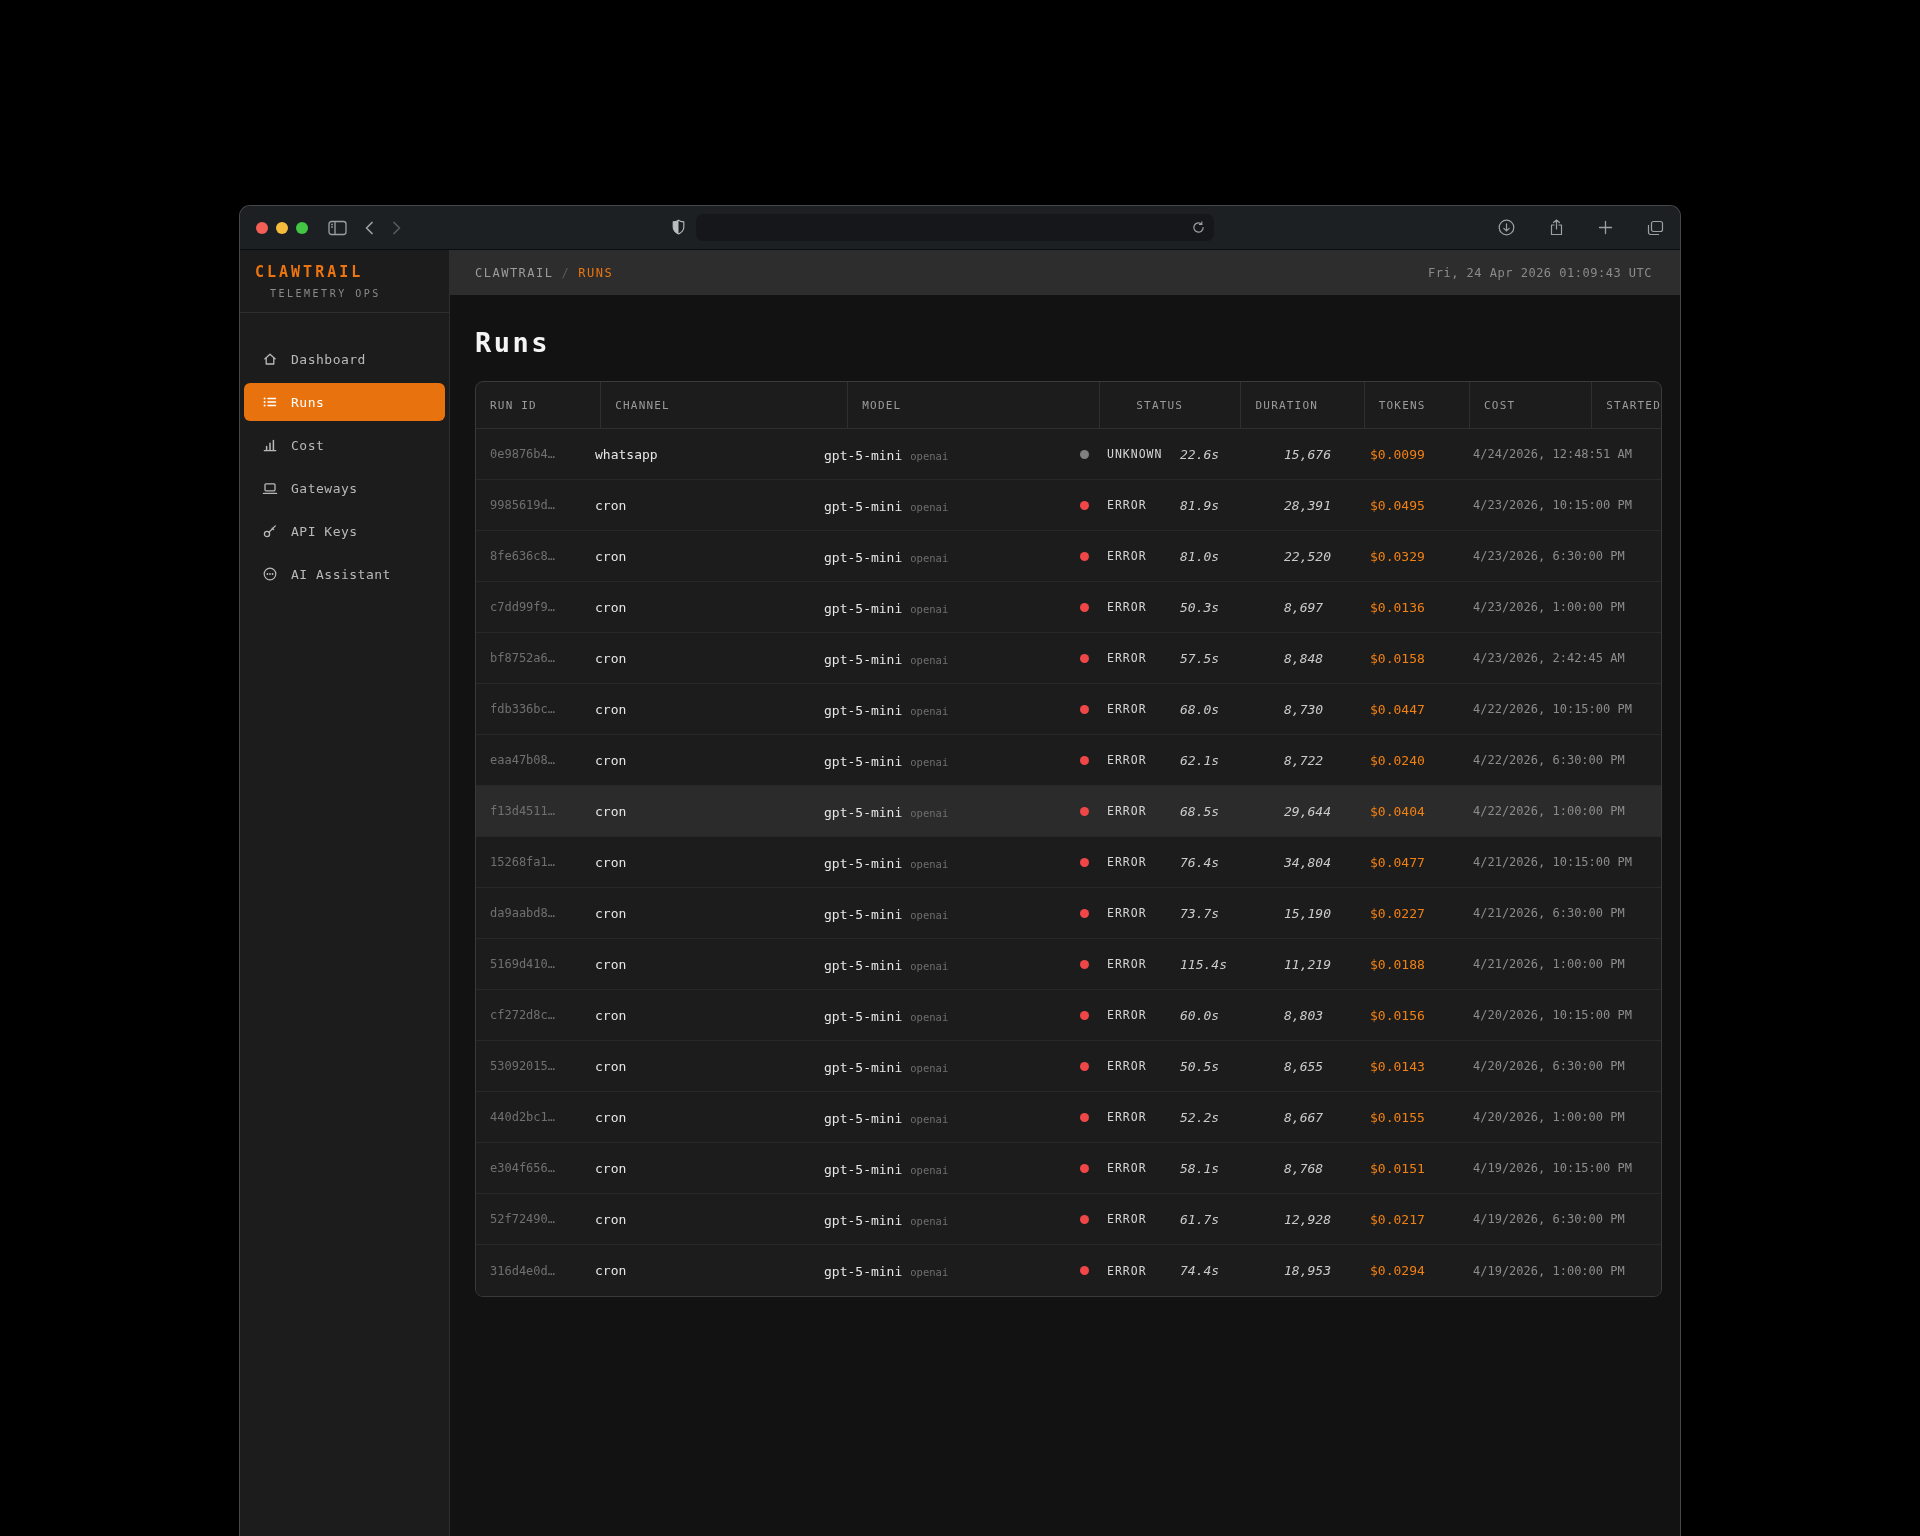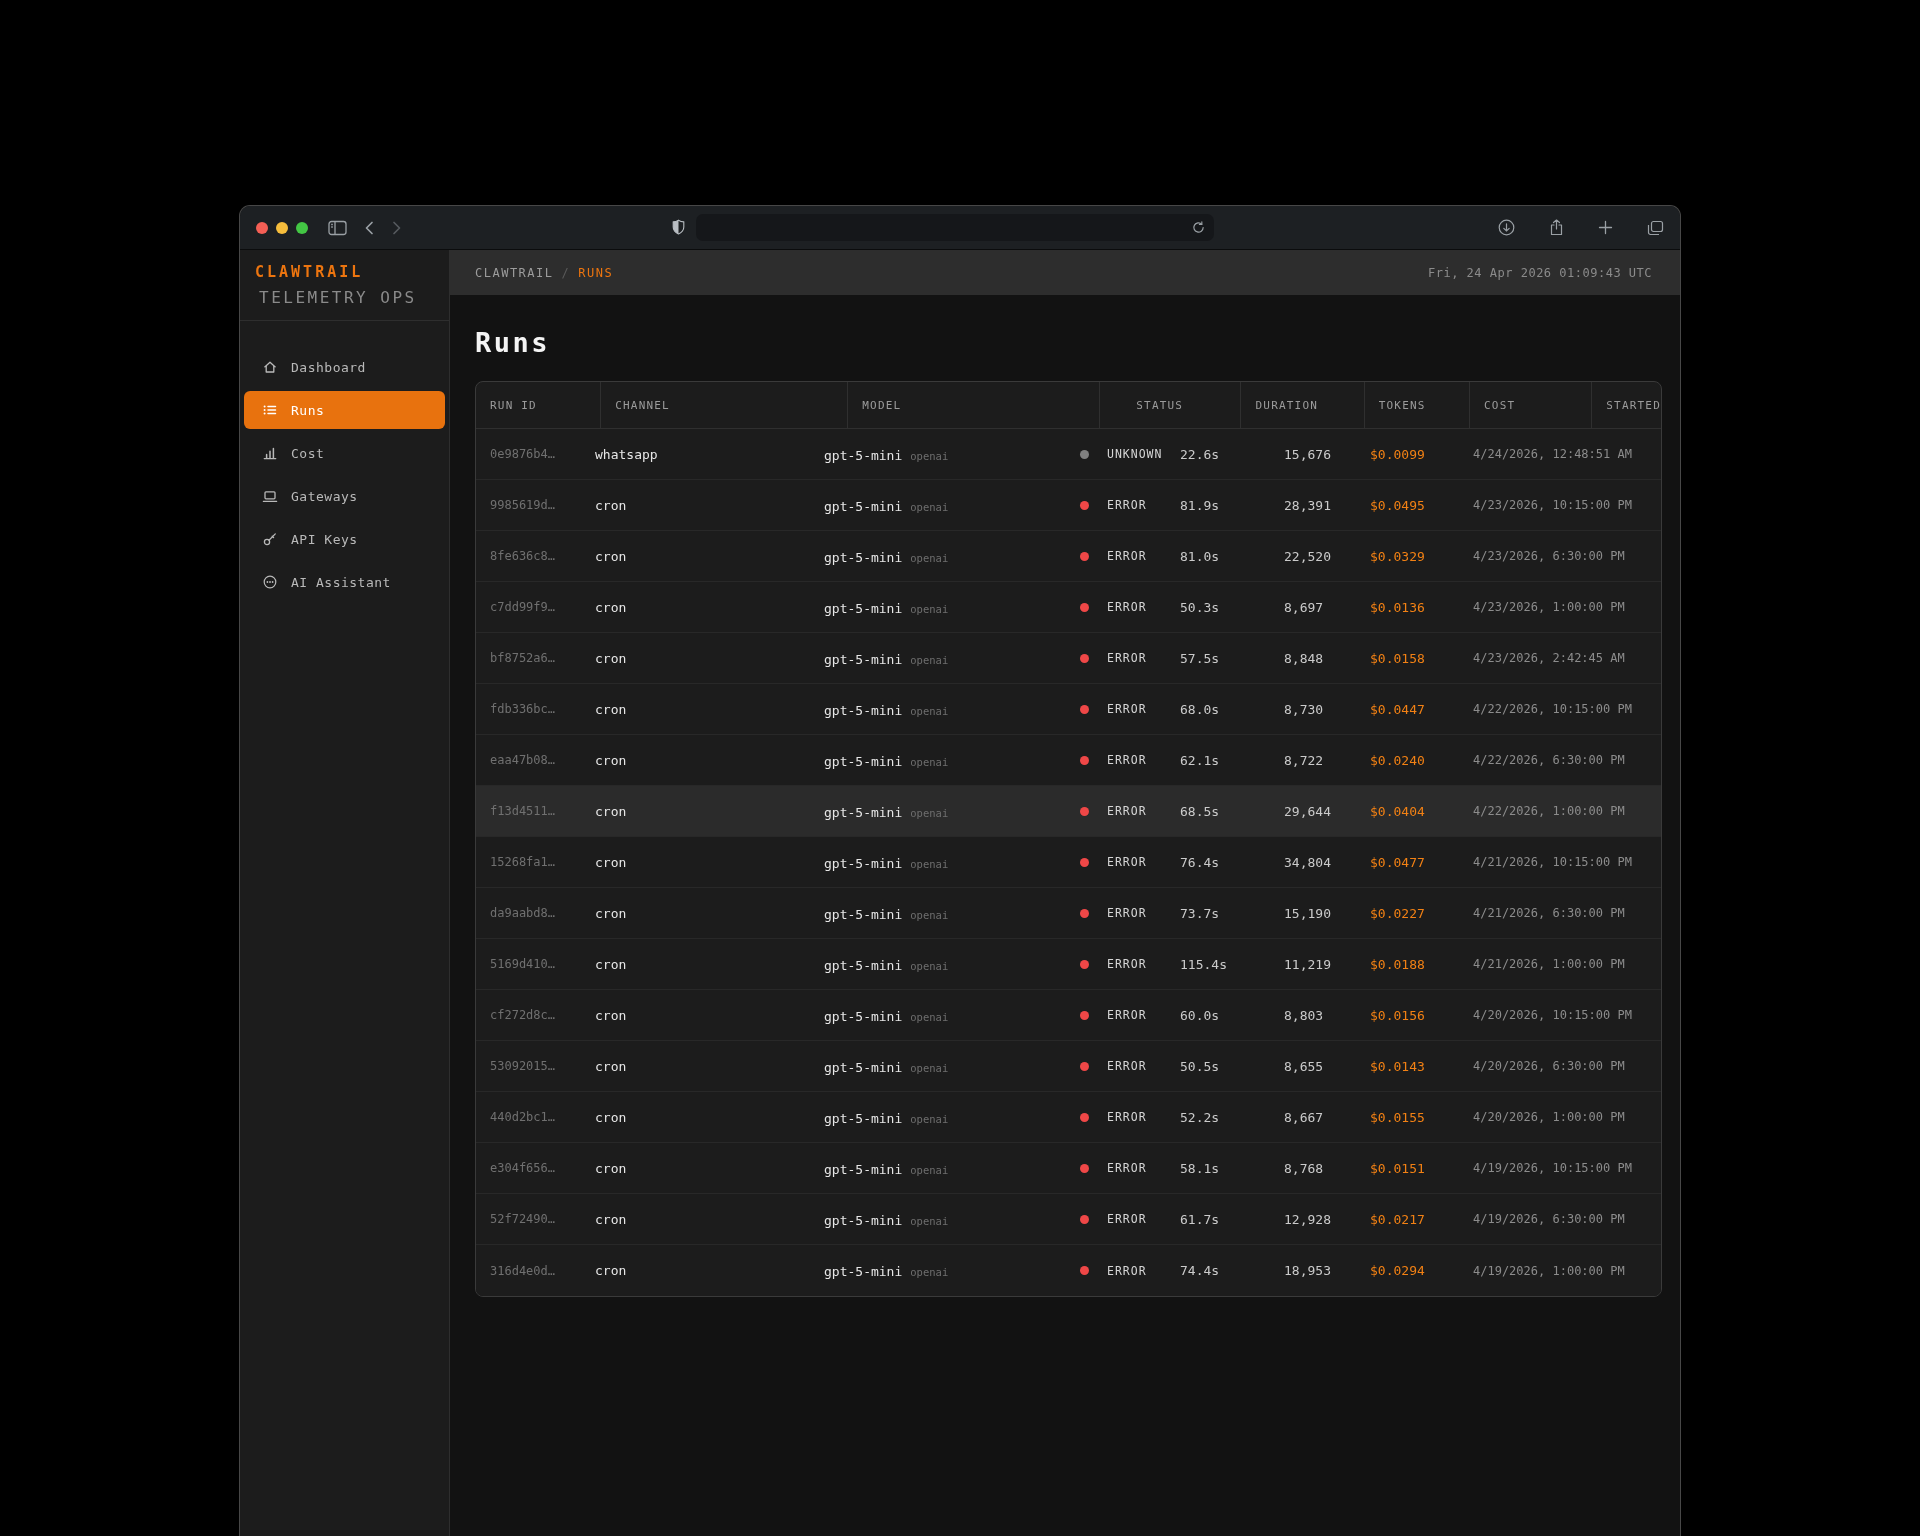--- a/index.html
+++ b/index.html
@@ -34,21 +34,21 @@
     padding:0 9px; cursor:text;
   }
   .tb-right { display:flex; align-items:center; gap:18px; margin-left:16px; }
   
   .app { flex:1; display:flex; min-height:0; }
   .sidebar {
     width:210px; flex:0 0 210px; background:#1c1c1c;
     border-right:1px solid #2e2e2e; padding-top:13px;
   }
   .brand { padding:0 15px; font-size:15px; font-weight:bold; letter-spacing:3px; color:#ed750f; }
-  .tagline { padding:0 19px; margin-top:7px; font-size:16px; letter-spacing:2.5px; color:#8a8a8a; }
+  .tagline { padding:0 30px; margin-top:7px; font-size:10px; letter-spacing:2.5px; color:#8a8a8a; }
   .sb-divider { height:1px; background:#2e2e2e; margin-top:13px; }
   nav { margin-top:27px; padding:0 4px; }
   .nav-item {
     height:38px; margin-bottom:5px; border-radius:6px;
     display:flex; align-items:center; gap:13px; padding-left:18px;
     color:#b9b9b9; font-size:13px; letter-spacing:.5px; cursor:pointer;
   }
   .nav-item svg { width:16px; height:16px; flex:0 0 16px; }
   .nav-item.active { background:#e8720e; color:#ffffff; }
   
@@ -79,21 +79,21 @@
   .tr.hl { background:#2b2b2b; }
   .cell { padding-left:14px; overflow:hidden; white-space:nowrap; }
   .c0 { width:105px; } .c1 { width:229px; } .c2 { width:234px; } .c3 { width:122px;padding-left:36px; }
   .c4 { width:104px; } .c5 { width:86px; }  .c6 { width:103px; } .c7 { flex:1; }
   .run-id { font-size:12px; color:#707070; }
   .channel { font-size:13px; color:#e7e7e7; }
   .model-name { font-size:13px; color:#e7e7e7; }
   .provider { font-size:10.5px; color:#6e6e6e; margin-left:8px; }
   .status { display:flex; align-items:center; gap:18px; font-size:11.5px; letter-spacing:1px; color:#d6d6d6; }
   .dot { width:9px; height:9px; border-radius:50%; flex:0 0 9px; }
-  .duration, .tokens { font-size:13px; color:#cbcbcb; }
+  .duration, .tokens { font-size:13px; color:#cbcbcb;font-style:italic; }
   .cost { font-size:13px; color:#f28114; }
   .started { font-size:12px; color:#8c8c8c; }
 </style>
 </head>
 <body>
 
 <div class="window">
 
   <div class="toolbar">
     <div class="lights">

